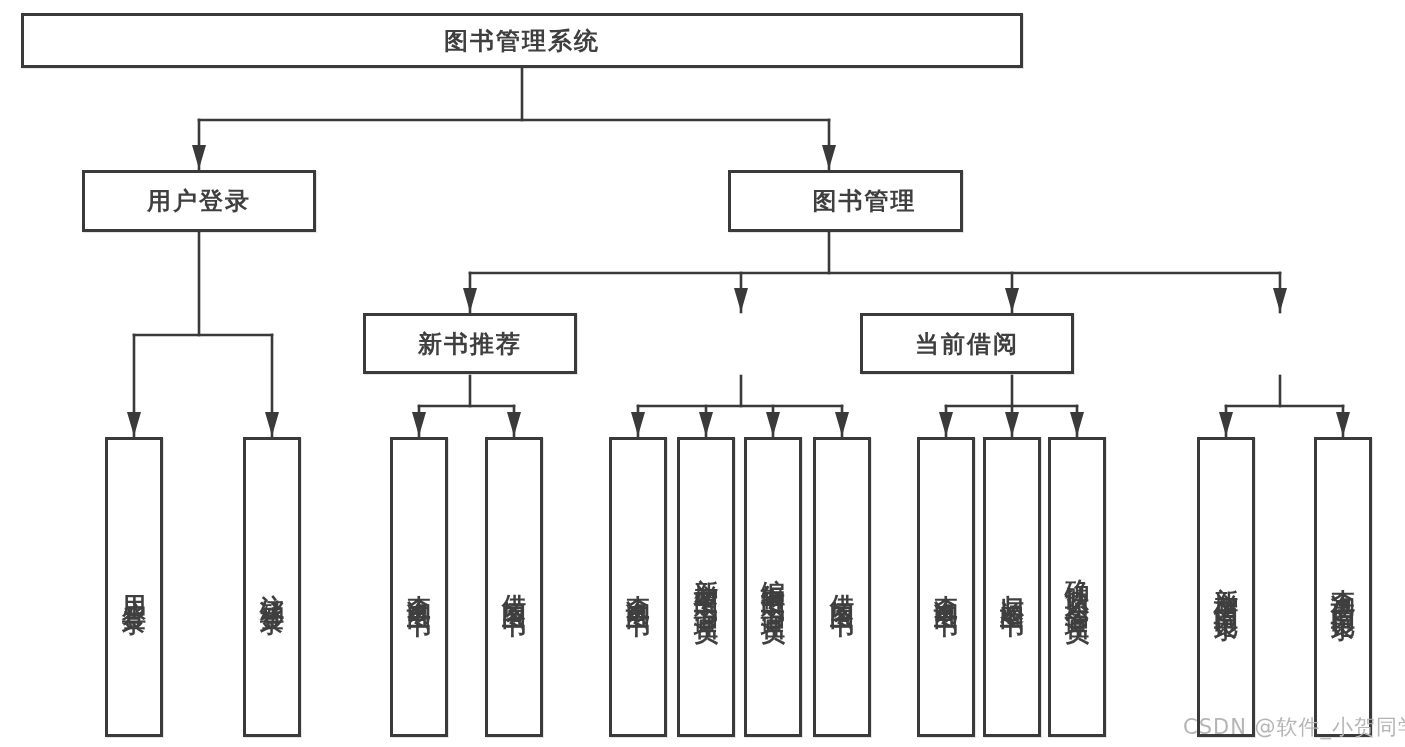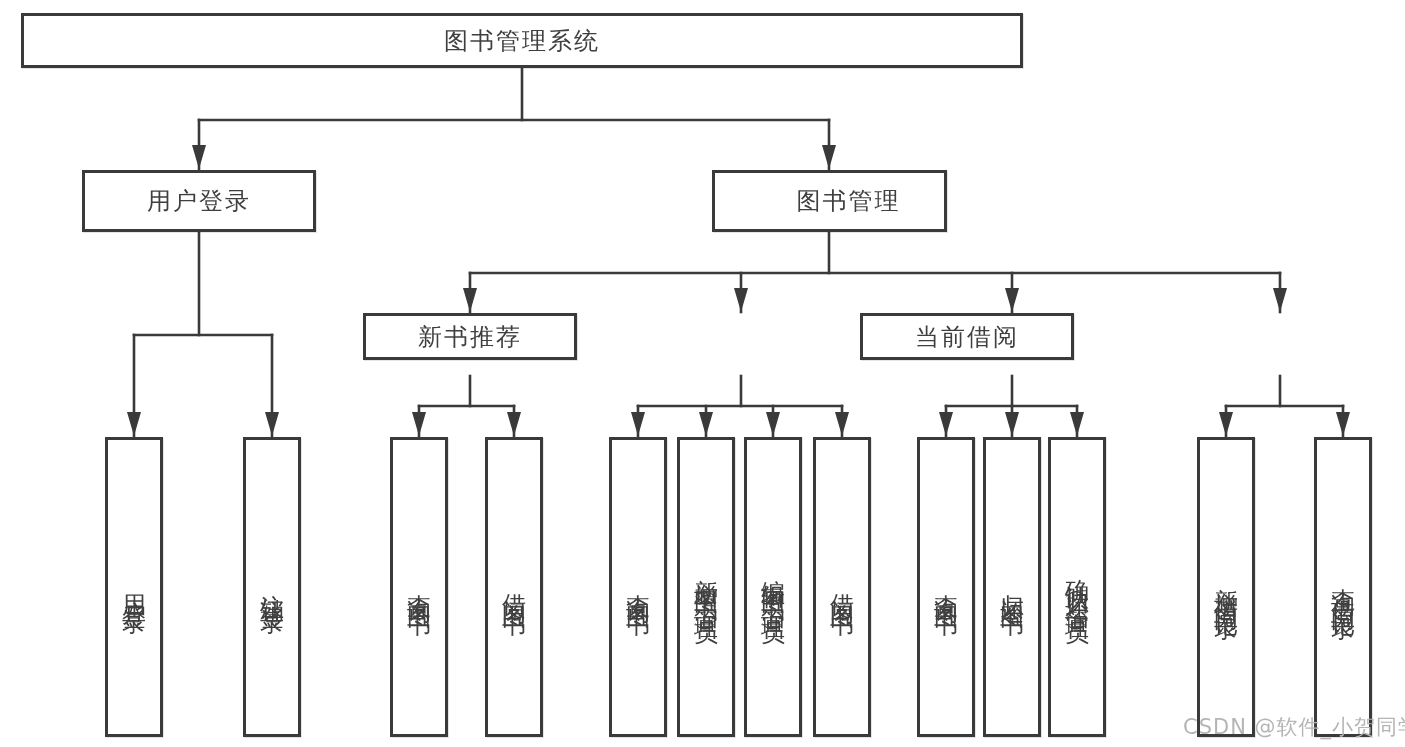--- a/index.html
+++ b/index.html
@@ -31,31 +31,31 @@
     position: absolute;
     background: #fff;
     border: 3px solid var(--line);
     display: flex;
     align-items: center;
     justify-content: center;
     color: var(--text);
     z-index: 2;
     box-shadow: 1px 1px 0 0 rgba(0,0,0,0.10);
   }
-  .node span { display: block; }
+  .node span { display: block; font-weight: bold; }
 
   .h-node span {
     font-size: 24px;
     letter-spacing: 2px;
     white-space: nowrap;
   }
   .root-node  { left: 21px;  top: 13px;  width: 1002px; height: 55px; }
   .l2a        { left: 82px;  top: 170px; width: 234px;  height: 62px; }
-  .l2b        { left: 712px; top: 170px; width: 235px;  height: 62px; padding-left: 38px; }
-  .l3         { top: 313px;  width: 214px; height: 47px; }
+  .l2b        { left: 728px; top: 170px; width: 235px;  height: 62px; padding-left: 38px; }
+  .l3         { top: 313px;  width: 214px; height: 61px; }
   .l3a { left: 363px; }
   .l3b { left: 634px; }
   .l3c { left: 860px; }
   .l3d { left: 1172px; width: 215px; }
 
   .leaf { top: 437px; width: 58px; height: 300px; }
   .leaf span {
     writing-mode: vertical-rl;
     text-orientation: mixed;
     font-size: 24px;

